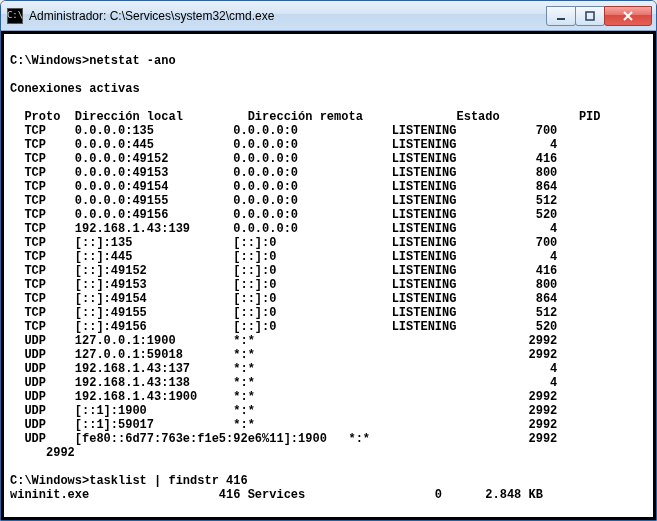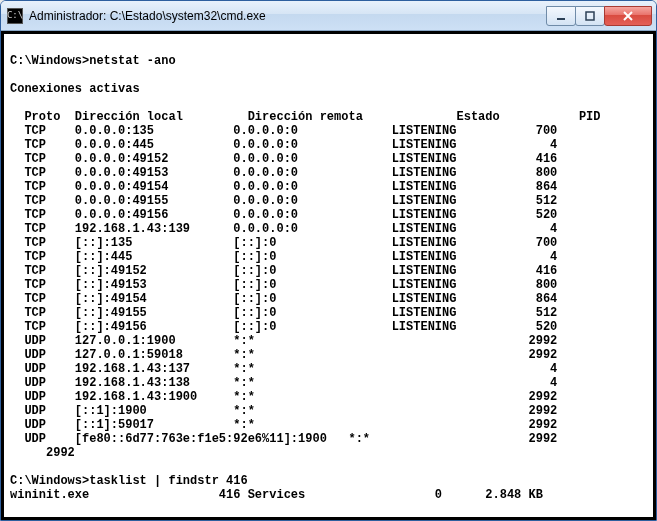--- a/index.html
+++ b/index.html
@@ -65,21 +65,21 @@
 }
 </style>
 </head>
 <body>
 
 <div class="window">
   <div class="titlebar">
     <div class="icon-box">
         <span>C:\</span>
       </div>
-    <div class="title-text">Administrador: C:\Estado\system32\cmd.exe</div>
+    <div class="title-text">Administrador: C:\Services\system32\cmd.exe</div>
     <div class="win-buttons">
       <div class="win-btn">
         <svg width="10" height="10">
             <rect x="1" y="7" width="8" height="2" fill="#2b3f55"></rect>
           </svg>
       </div>
       <div class="win-btn">
         <svg width="10" height="10">
             <rect x="1" y="1" width="8" height="8" fill="none" stroke="#2b3f55" stroke-width="1.5"></rect>
           </svg>

